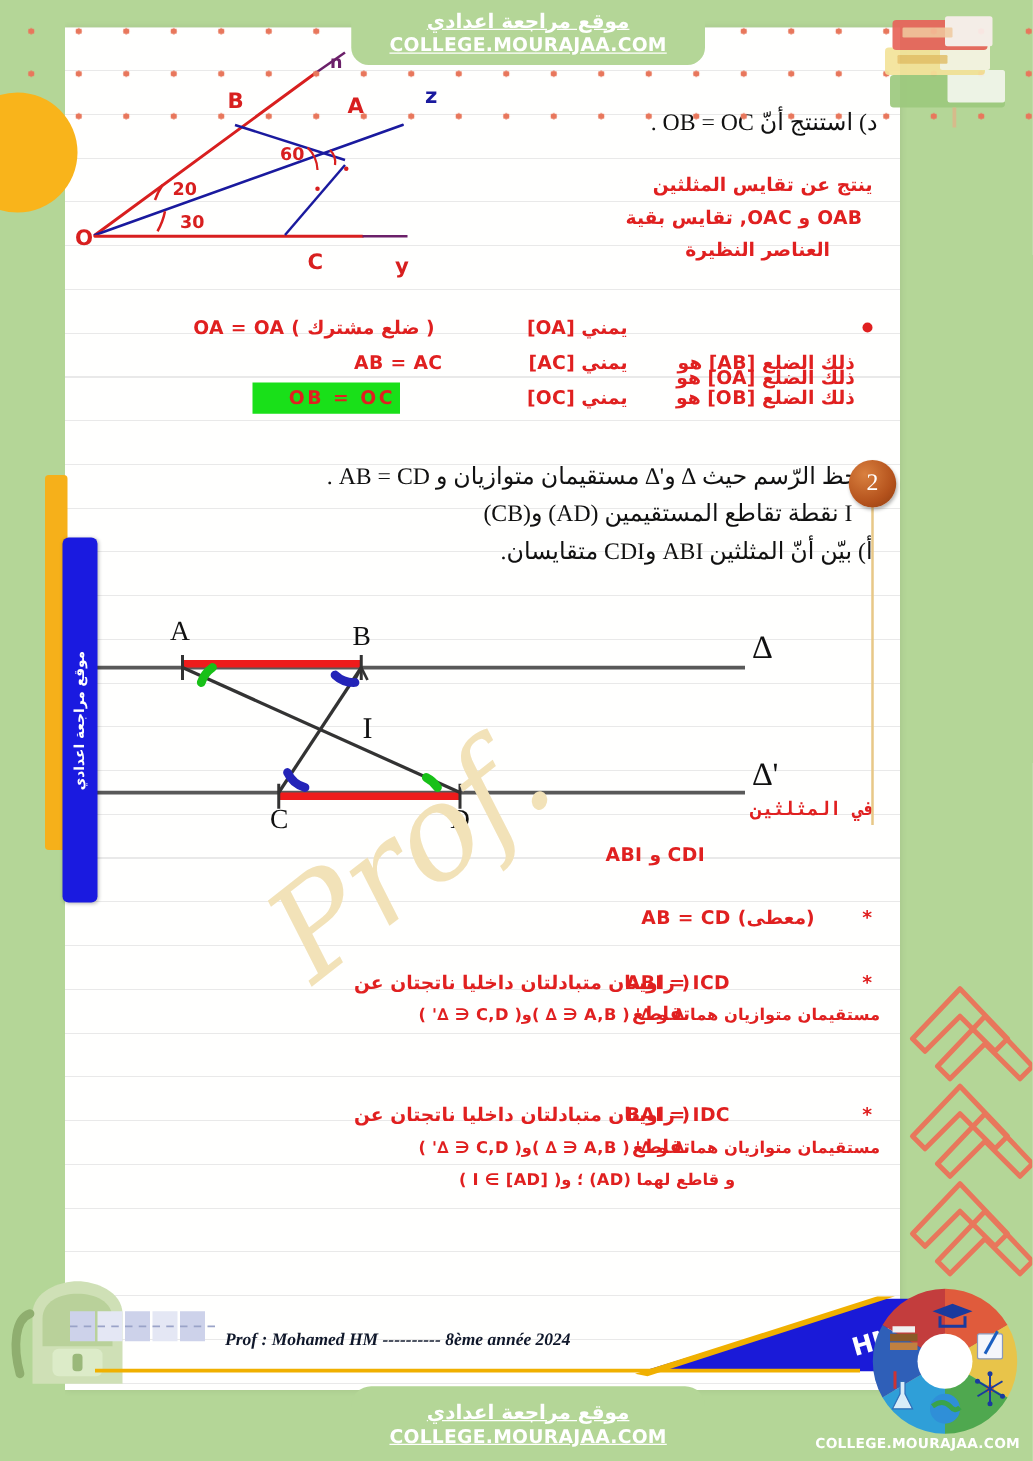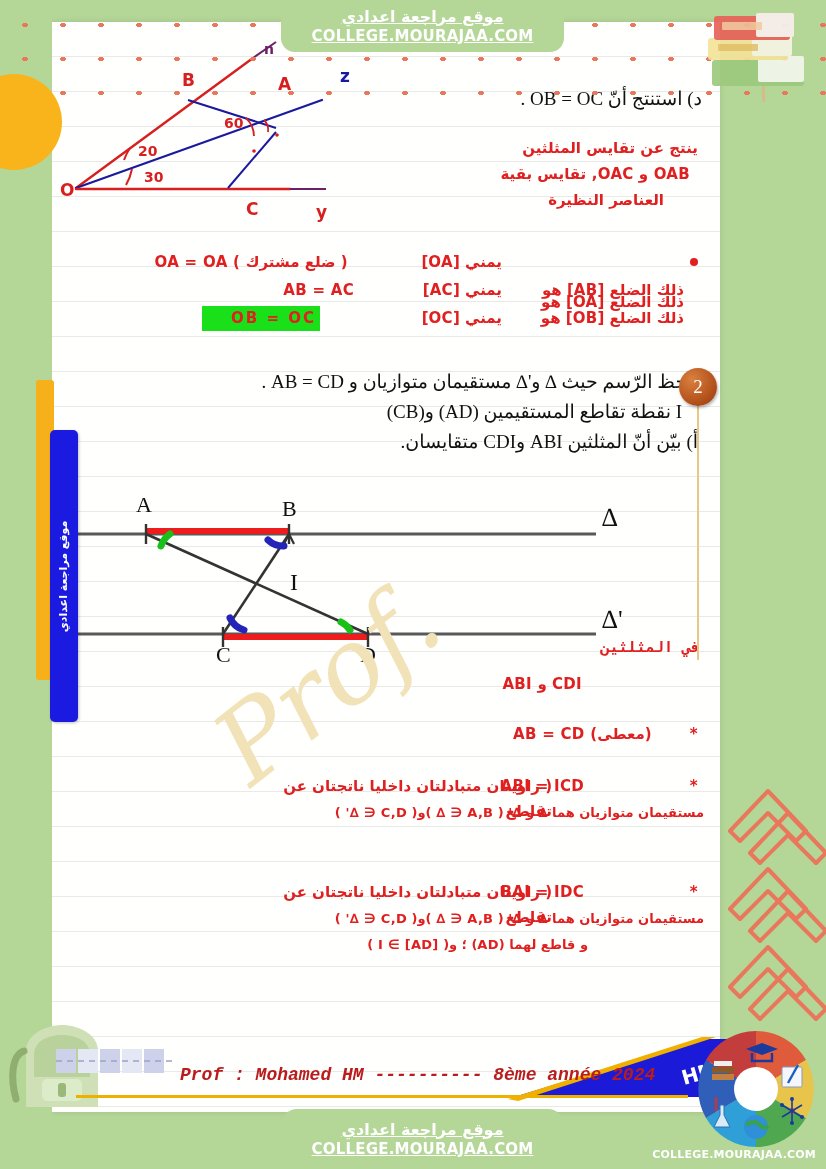--- a/index.html
+++ b/index.html
@@ -150,22 +150,22 @@
   .footer-strip {
     position: absolute; left: 52px; bottom: 62px; width: 668px; height: 56px;
     z-index: 7;
   }
   .footer-line {
     position: absolute; left: 24px; top: 44px; width: 612px; height: 3px;
     background: #f0b000;
   }
   .prof-text {
     position: absolute; left: 128px; top: 14px;
-    font-family: Liberation Mono, monospace;
-    font-size: 18px; font-weight: bold; color: #b91c1c;
+    font-family: Liberation Serif, serif;
+    font-size: 14px; font-weight: bold; color: #0f172a;
     font-style: italic; white-space: nowrap;
   }
   .footer-pill {
     position: absolute; left: 281px; bottom: 0px; width: 283px; height: 60px;
     background: #b4d697; border-top-left-radius: 16px; border-top-right-radius: 16px;
     z-index: 9; display: flex; flex-direction: column;
     align-items: center; justify-content: center; color: #ffffff;
   }
   .footer-credit {
     position: absolute; right: 10px; bottom: 8px;
@@ -289,21 +289,21 @@
         <text x="302" y="180" font-family="Liberation Serif, serif" font-size="22" fill="#111">D</text>
         <text x="232" y="108" font-family="Liberation Serif, serif" font-size="24" fill="#111">I</text>
         <text x="544" y="44" font-family="Liberation Serif, serif" font-size="26" fill="#111">∆</text>
         <text x="544" y="146" font-family="Liberation Serif, serif" font-size="26" fill="#111">∆'</text>
       </svg>
     </div>
 
     <div class="watermark">Prof.</div>
 
     <div class="hand" style="right:20px; top:614px; width:140px;font-family:Liberation Mono, monospace;">في المثلثين</div>
-    <div class="hand hand-ltr" style="left:370px; top:650px; width:160px;">ABI و CDI</div>
+    <div class="hand hand-ltr" style="left:352px; top:650px; width:160px;">ABI و CDI</div>
 
     <div class="hand" style="right:22px; top:700px; width:16px;">*</div>
     <div class="hand hand-ltr" style="left:370px; top:700px; width:230px;">AB = CD (معطى)</div>
 
     <div class="hand" style="right:22px; top:752px; width:16px;">*</div>
     <div class="hand hand-ltr" style="left:402px; top:752px; width:130px;">ABI = ICD</div>
     <div class="hand" style="right:168px; top:752px; width:300px;">( زاويتان متبادلتان داخليا ناتجتان عن تقاطع</div>
     <div class="hand" style="right:16px; top:778px; width:470px; font-size:13px;">مستقيمان متوازيان هما ∆ و ∆'  ( A,B ∈ ∆ )و( C,D ∈ ∆' )</div>
 
     <div class="hand" style="right:22px; top:858px; width:16px;">*</div>

